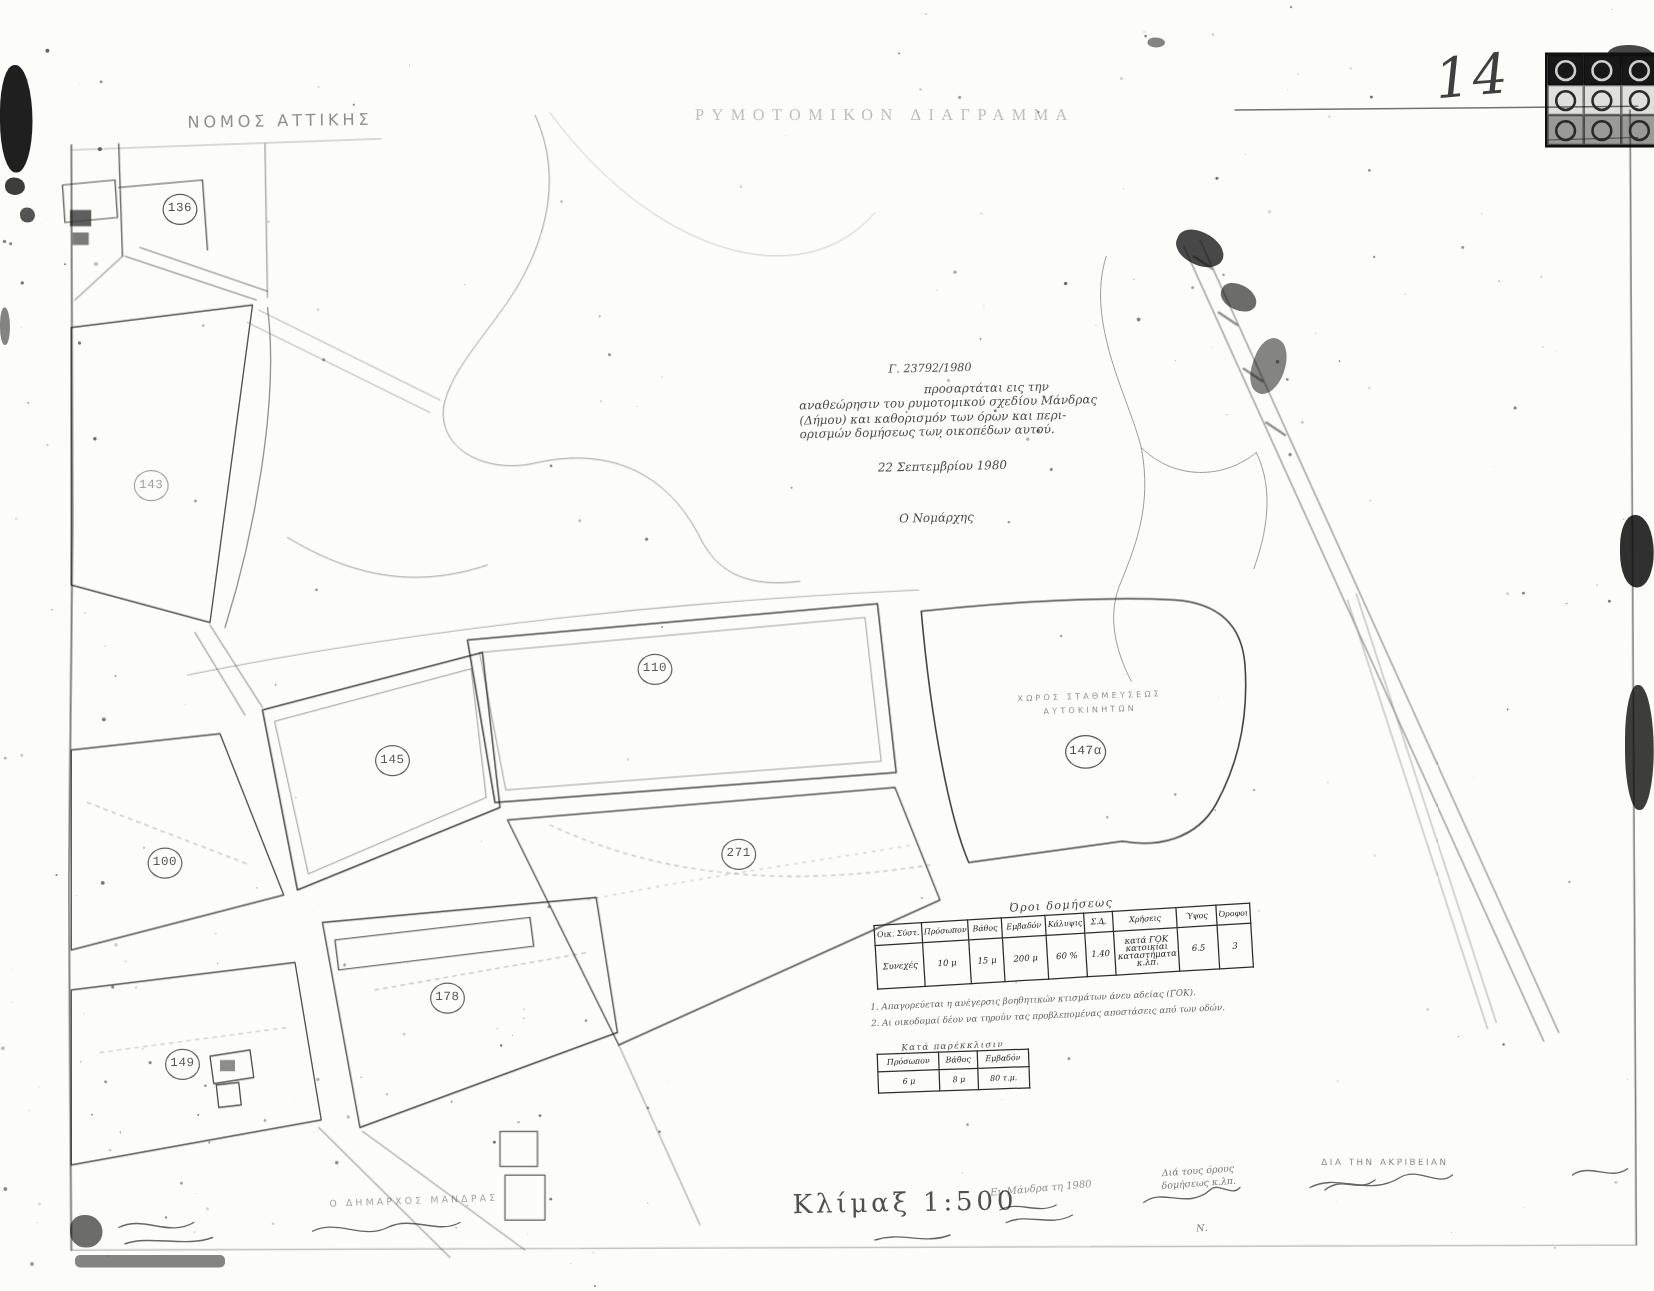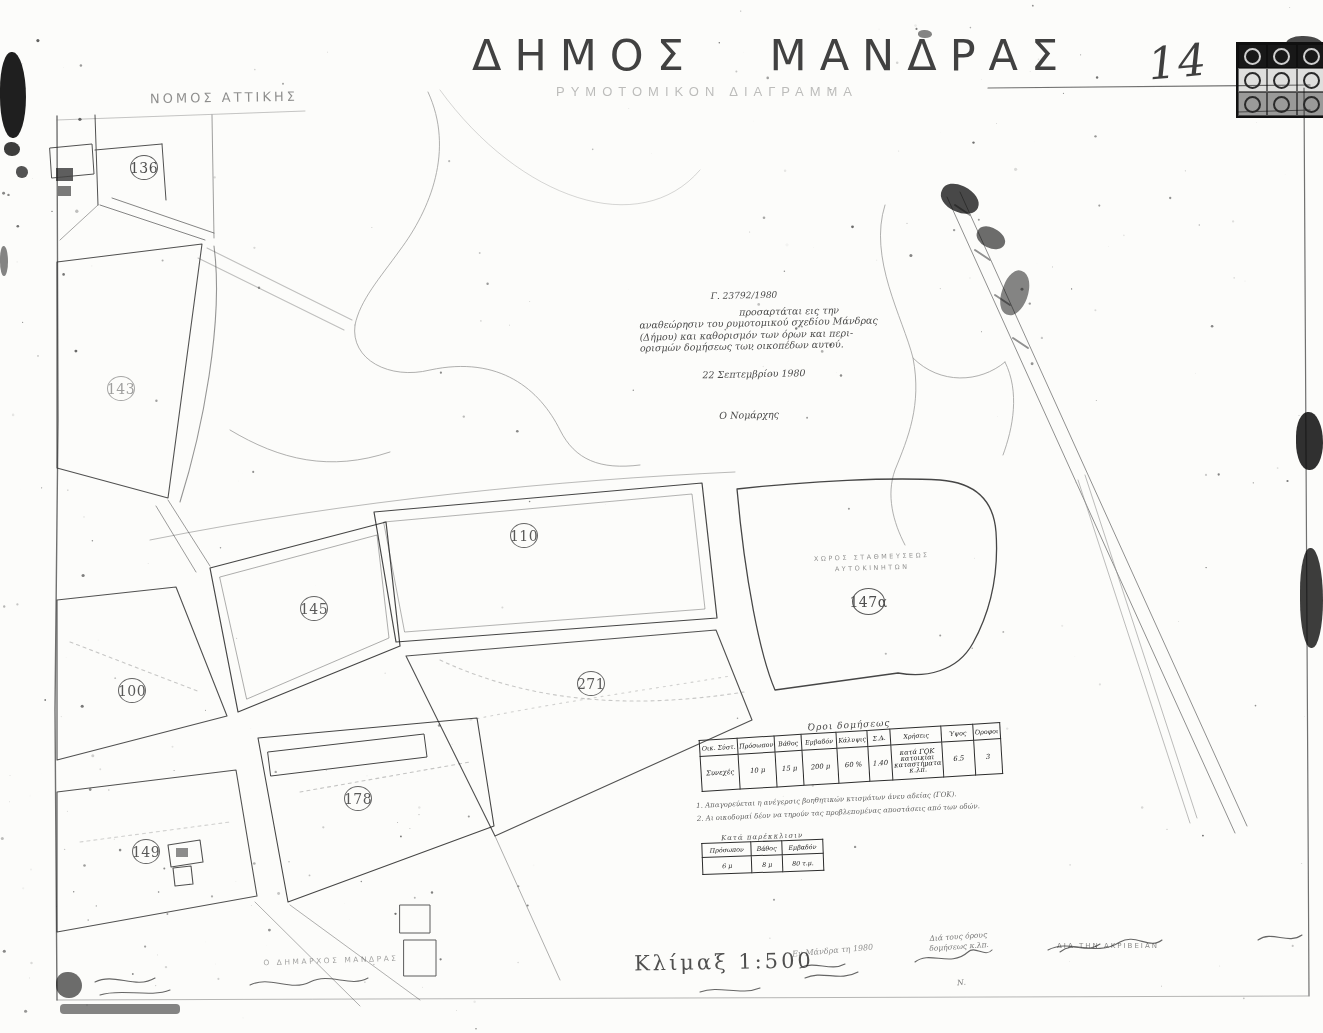--- a/index.html
+++ b/index.html
@@ -5,21 +5,21 @@
   html,body{margin:0;padding:0;background:#e8e8e4;}
   #sheet{position:relative;width:1323px;height:1033px;background:#fcfcfa;overflow:hidden;
          font-family:"DejaVu Serif", serif;color:#1e1e1e;}
   svg{position:absolute;left:0;top:0;}
   .abs{position:absolute;}
 
   
   .title{left:472px;top:30px;font-family:"DejaVu Sans",sans-serif;font-size:43px;
          letter-spacing:13px;word-spacing:46px;color:#272727;opacity:.88;
          text-shadow:0 0 1px rgba(252,252,250,.6);}
-  .subtitle{left:556px;top:84px;font-family:Liberation Sans, sans-serif;font-size:13px;
+  .subtitle{left:556px;top:84px;font-family:Liberation Serif, serif;font-size:13px;
             letter-spacing:6px;color:#2a2a2a;opacity:.30;}
   .region{left:150px;top:90px;font-family:"DejaVu Sans",sans-serif;font-size:13px;
           letter-spacing:3px;opacity:.5;transform:rotate(-1deg);}
   .sheetnum{left:1148px;top:36px;font-size:44px;font-style:italic;opacity:.85;
             transform:rotate(-5deg);letter-spacing:2px;}
 
   
   .stampbox{left:1236px;top:42px;width:88px;height:72px;border:2px solid #101010;
             display:grid;grid-template-columns:1fr 1fr 1fr;grid-template-rows:1fr 1fr 1fr;
             background:rgba(20,20,20,.12);}
@@ -32,22 +32,22 @@
   
   .note{left:640px;top:290px;width:248px;font-style:italic;font-size:9.5px;line-height:11.5px;
         opacity:.82;transform:rotate(-1.2deg);}
   .note .ref{margin-left:72px;margin-bottom:4px;font-size:9px;}
   .note .l1{margin-left:100px;}
   .note .date{margin-top:16px;margin-left:62px;}
   .note .signer{margin-top:30px;margin-left:78px;}
 
   
   .parcel{width:26px;height:23px;border:1.2px solid #3f3f3f;border-radius:50%;
-          display:flex;align-items:center;justify-content:center;font-size:14px;
-          color:#303030;letter-spacing:.5px;}
+          display:flex;align-items:center;justify-content:center;font-size:10px;
+          color:#303030;letter-spacing:.5px;font-family:Liberation Mono, monospace;}
   .p136{left:130px;top:155px;opacity:.85;}
   .p143{left:107px;top:376px;opacity:.45;}
   .p140{left:510px;top:523px;opacity:.8;}
   .p145{left:300px;top:596px;opacity:.8;}
   .p144{left:118px;top:678px;opacity:.8;}
   .p147{left:577px;top:671px;opacity:.8;}
   .p147a{left:852px;top:588px;width:31px;height:25px;opacity:.85;text-align:center;}
   .p146{left:344px;top:786px;opacity:.8;}
   .p149{left:132px;top:839px;opacity:.8;}
 
@@ -76,21 +76,21 @@
   
   .scale{left:634px;top:950px;font-size:21px;letter-spacing:3px;opacity:.78;transform:rotate(-1deg);}
   .mayor{left:226px;top:956px;width:210px;font-family:"DejaVu Sans",sans-serif;font-size:7.5px;
          letter-spacing:2.5px;opacity:.42;transform:rotate(-2deg);text-align:center;}
   .placedate{left:792px;top:944px;width:130px;font-style:italic;font-size:8px;opacity:.5;
              transform:rotate(-5deg);}
   .engineer{left:900px;top:932px;width:120px;font-style:italic;font-size:7.5px;line-height:10px;
             opacity:.62;transform:rotate(-4deg);text-align:center;}
   .engineer .nm{margin-top:26px;}
   .accuracy{left:1038px;top:926px;width:140px;font-family:"DejaVu Sans",sans-serif;font-size:7px;
-            letter-spacing:2px;opacity:.55;text-align:center;margin-top:16px;}
+            letter-spacing:2px;opacity:.55;text-align:center;}
 
   
   .blob{position:absolute;background:#0c0c0c;border-radius:45% 55% 50% 50%;}
 </style>
 </head>
 <body>
 
 <div id="sheet">
 
   <svg width="1323" height="1033" viewBox="0 0 1323 1033">
@@ -2458,21 +2458,20 @@
   <div class="blob" style="left:1296px;top:412px;width:27px;height:58px;opacity:.85;"></div>
   <div class="blob" style="left:1300px;top:548px;width:23px;height:100px;opacity:.8;"></div>
   <div class="blob" style="left:1286px;top:36px;width:37px;height:18px;opacity:.75;"></div>
   <div class="blob" style="left:56px;top:972px;width:26px;height:26px;opacity:.6;"></div>
   <div class="blob" style="left:60px;top:1004px;width:120px;height:10px;opacity:.5;border-radius:4px;"></div>
   <div class="blob" style="left:940px;top:186px;width:40px;height:26px;opacity:.75;transform:rotate(25deg);"></div>
   <div class="blob" style="left:976px;top:228px;width:30px;height:20px;opacity:.6;transform:rotate(25deg);"></div>
   <div class="blob" style="left:1002px;top:270px;width:26px;height:46px;opacity:.5;transform:rotate(20deg);"></div>
   <div class="blob" style="left:918px;top:30px;width:14px;height:8px;opacity:.5;"></div>
 
-  <div class="abs title">ΔΗΜΟΣ  ΜΑΝΔΡΑΣ</div>
   <div class="abs subtitle">ΡΥΜΟΤΟΜΙΚΟΝ ΔΙΑΓΡΑΜΜΑ</div>
   <div class="abs region">ΝΟΜΟΣ ΑΤΤΙΚΗΣ</div>
   <div class="abs sheetnum">14</div>
 
   <div class="abs stampbox">
     <div class="stampcell dark">
         <span></span>
       </div>
     <div class="stampcell dark">
         <span></span>

